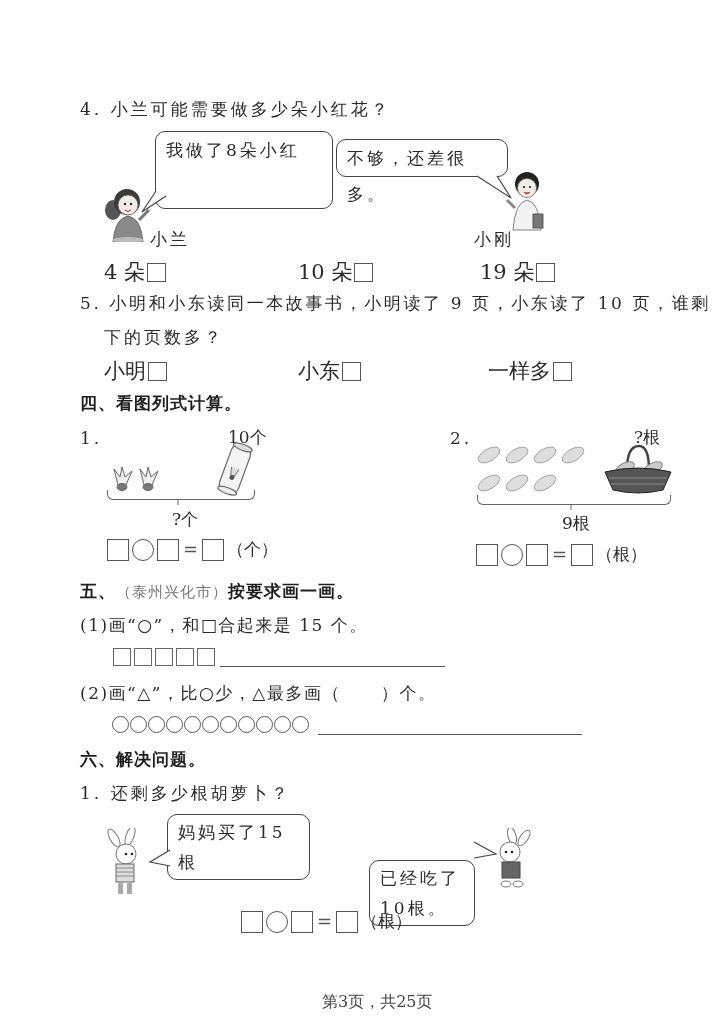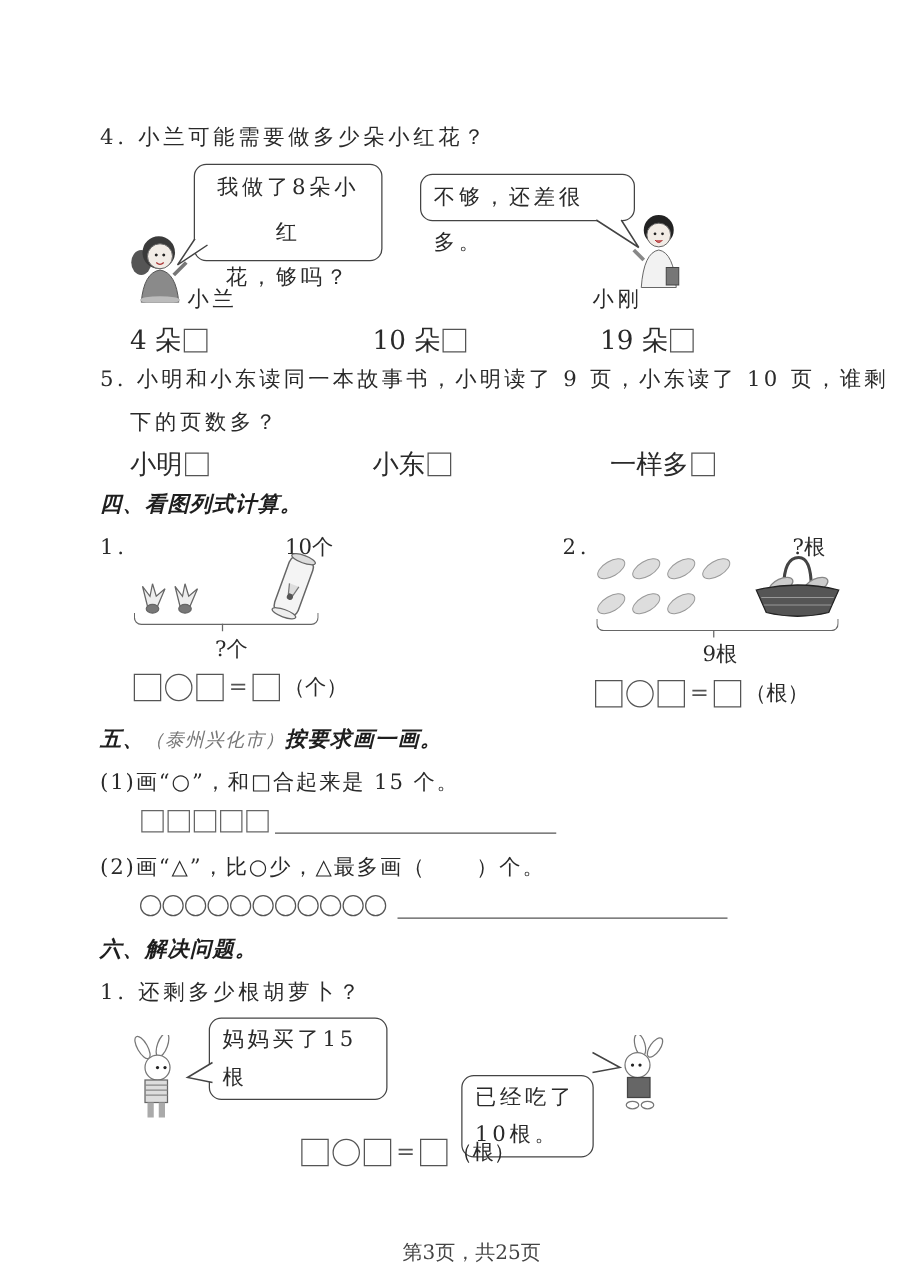--- a/index.html
+++ b/index.html
@@ -1,20 +1,20 @@
 <!DOCTYPE html>
 <html><head>
 <meta charset="utf-8">
 <style>
   * { box-sizing: border-box; margin: 0; padding: 0; }
   html, body { width: 724px; height: 1024px; background: #ffffff; overflow: hidden; }
   body { position: relative; font-family: "DejaVu Serif", "Liberation Serif", serif; color: #2a2a2a; }
   .abs { position: absolute; white-space: nowrap; }
   .q { font-size: 17px; letter-spacing: 3px; }
-  .h { font-family: "DejaVu Sans", "Liberation Sans", sans-serif; font-weight: bold; font-size: 17px; letter-spacing: 1px; color: #1e1e1e; font-style: italic; }
+  .h { font-family: "DejaVu Sans", "Liberation Sans", sans-serif; font-weight: bold; font-size: 17px; letter-spacing: 1px; color: #1e1e1e; }
   .box { display: inline-block; width: 19px; height: 19px; border: 1.3px solid #555; vertical-align: middle; background: #fff; }
   .box.big { width: 22px; height: 22px; }
   .circ { display: inline-block; width: 22px; height: 22px; border: 1.3px solid #555; border-radius: 50%; vertical-align: middle; }
   .circ.small { width: 17px; height: 17px; border-width: 1.1px; margin-right: 1px; }
   .box.small { width: 18px; height: 18px; margin-right: 3px; border-color: #666; }
   .eq { display: flex; align-items: center; gap: 3px; font-size: 17px; }
   .eq .eqsign { font-size: 18px; color: #555; margin: 0 1px; }
   .bubble { position: absolute; border: 1.3px solid #444; border-radius: 10px; background: #fff; font-size: 17px; letter-spacing: 3px; line-height: 36px; padding: 0 10px; }
   .opt { font-size: 21px; display: flex; align-items: center; gap: 2px; }
   .line { position: absolute; height: 1px; background: #555; }
@@ -38,23 +38,22 @@
     <circle cx="24" cy="22" r="13" fill="#3a3a3a"></circle>
     <circle cx="25" cy="25" r="10" fill="#f2ece6" stroke="#666" stroke-width="0.8"></circle>
     <circle cx="22" cy="24" r="1.2" fill="#222"></circle>
       <circle cx="28" cy="24" r="1.2" fill="#222"></circle>
     <path d="M22 30 Q25 33 28 30" stroke="#a33" fill="none" stroke-width="1"></path>
     <path d="M10 62 Q12 38 25 36 Q38 38 40 62 Z" fill="#8a8a8a" stroke="#555" stroke-width="0.8"></path>
     <path d="M36 40 L46 30" stroke="#777" stroke-width="3"></path>
     <ellipse cx="25" cy="60" rx="16" ry="3" fill="#bbb"></ellipse>
   </svg>
 </div>
-<div class="bubble" style="left:155px;top:131px;width:151px;height:78px;text-align:center;">
+<div class="bubble" style="left:155px;top:131px;width:178px;height:78px;">
   <div>我做了8朵小红</div>
-  <div>花，够吗？</div>
 </div>
 <svg class="abs" style="left:140px;top:190px;" width="30" height="30">
   <path d="M16 1 L2 22 L26 6" fill="#fff" stroke="#444" stroke-width="1.2"></path>
 </svg>
 <div class="abs q" style="left:150px;top:228px;">小兰</div>
 
 <div class="bubble" style="left:336px;top:139px;width:172px;height:38px;line-height:36px;">
   <div>不够，还差很多。</div>
 </div>
 <svg class="abs" style="left:475px;top:174px;" width="40" height="28">

